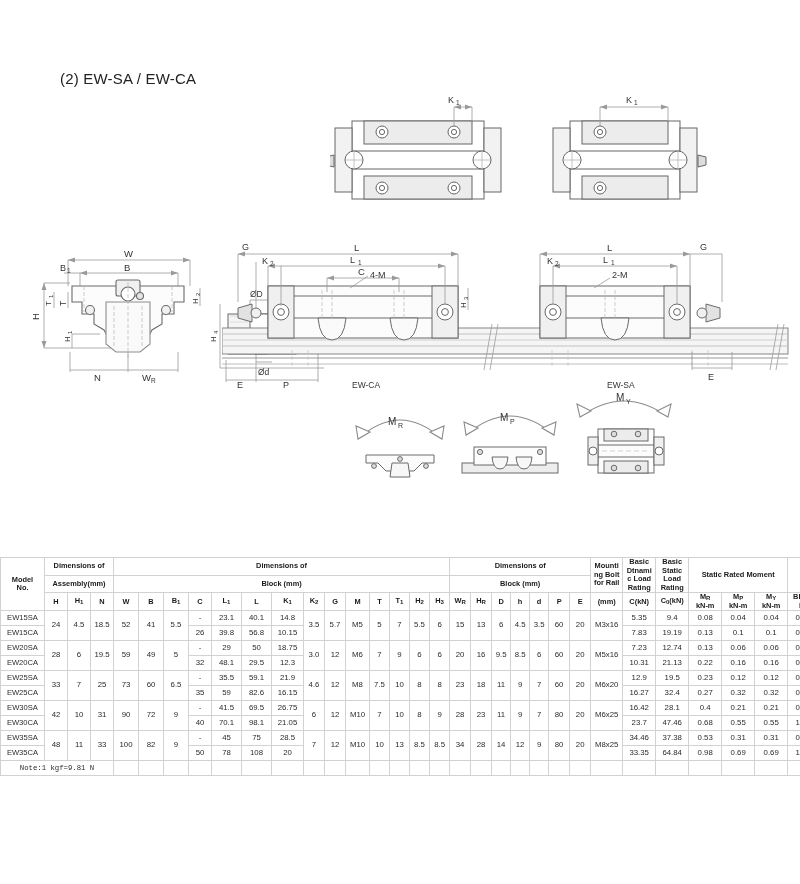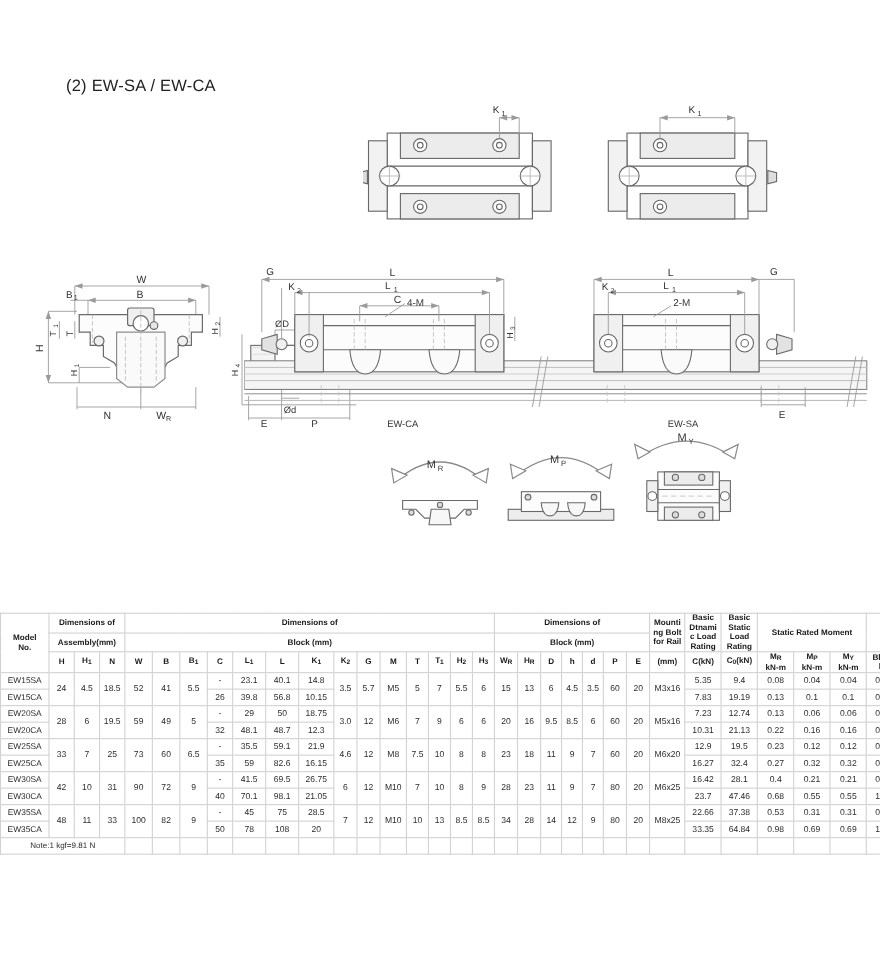--- a/index.html
+++ b/index.html
@@ -36,21 +36,21 @@
     text-align:center;vertical-align:middle;
     padding:0;line-height:1.15;
     overflow:hidden;
   }
   table.spec th{font-weight:bold;font-size:7.4px;color:#1a1a1a;}
   th.grp{height:17px;}
   th.sub{height:16px;}
   th.col{height:15px;font-size:8px;}
   td.model{font-size:7.6px;height:14px;text-align:left;padding-left:3px;color:#2b2b2b;}
   td.val{height:14px;font-size:7.8px;}
-  td.note{text-align:left;padding-left:18px;height:13px;font-size:7.3px;color:#2b2b2b;}
+  td.note{text-align:left;padding-left:18px;height:13px;font-size:7.3px;color:#2b2b2b;font-family:Liberation Mono, monospace;}
   sub{font-size:6px;vertical-align:-1px;}
 </style>
 </head>
 <body>
 
 <div class="page">
 
   <div class="title">(2) EW-SA / EW-CA</div>
 
   <div class="drawings">
@@ -610,21 +610,21 @@
             <td class="val">12.74</td>
             <td class="val">0.13</td>
             <td class="val">0.06</td>
             <td class="val">0.06</td>
             <td class="val">0.19</td>
           </tr>
           <tr>
             <td class="model">EW20CA</td>
             <td class="val">32</td>
             <td class="val">48.1</td>
-            <td class="val">48.7</td>
+            <td class="val">29.5</td>
             <td class="val">12.3</td>
             <td class="val">10.31</td>
             <td class="val">21.13</td>
             <td class="val">0.22</td>
             <td class="val">0.16</td>
             <td class="val">0.16</td>
             <td class="val">0.32</td>
           </tr>
           <tr>
             <td class="model">EW25SA</td>
@@ -740,21 +740,21 @@
             <td class="val" rowspan="2">8.5</td>
             <td class="val" rowspan="2">8.5</td>
             <td class="val" rowspan="2">34</td>
             <td class="val" rowspan="2">28</td>
             <td class="val" rowspan="2">14</td>
             <td class="val" rowspan="2">12</td>
             <td class="val" rowspan="2">9</td>
             <td class="val" rowspan="2">80</td>
             <td class="val" rowspan="2">20</td>
             <td class="val" rowspan="2">M8x25</td>
-            <td class="val">22.66</td>
+            <td class="val">34.46</td>
             <td class="val">37.38</td>
             <td class="val">0.53</td>
             <td class="val">0.31</td>
             <td class="val">0.31</td>
             <td class="val">0.84</td>
           </tr>
           <tr>
             <td class="model">EW35CA</td>
             <td class="val">50</td>
             <td class="val">78</td>

